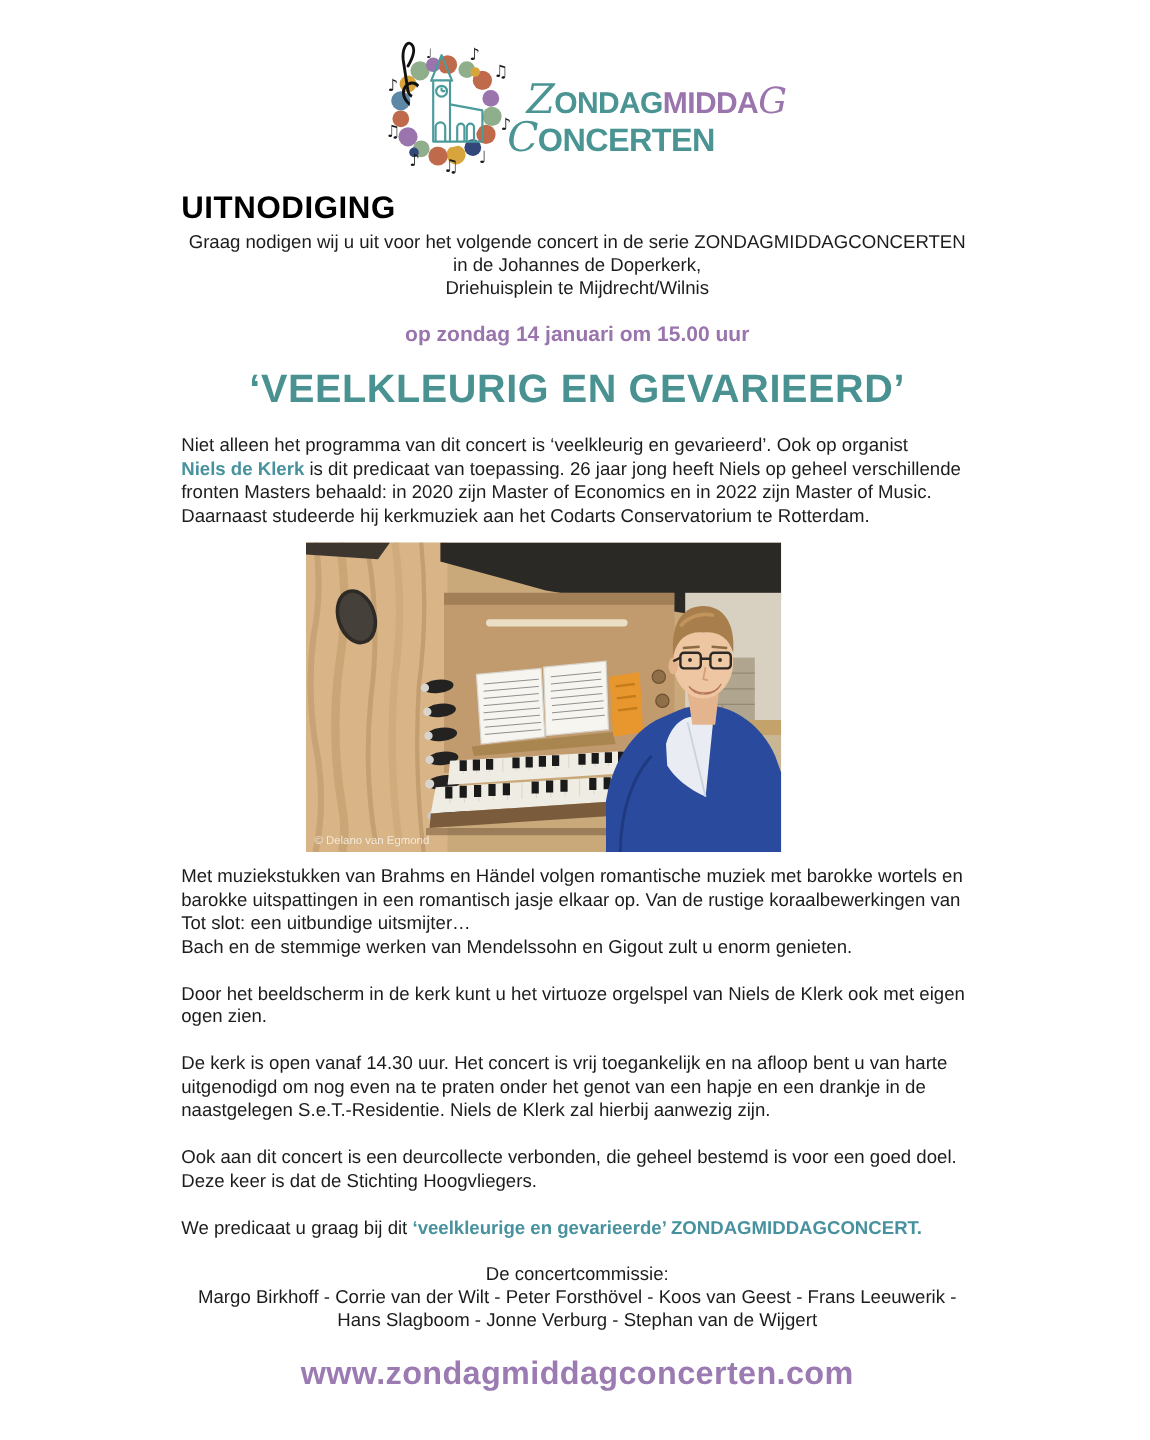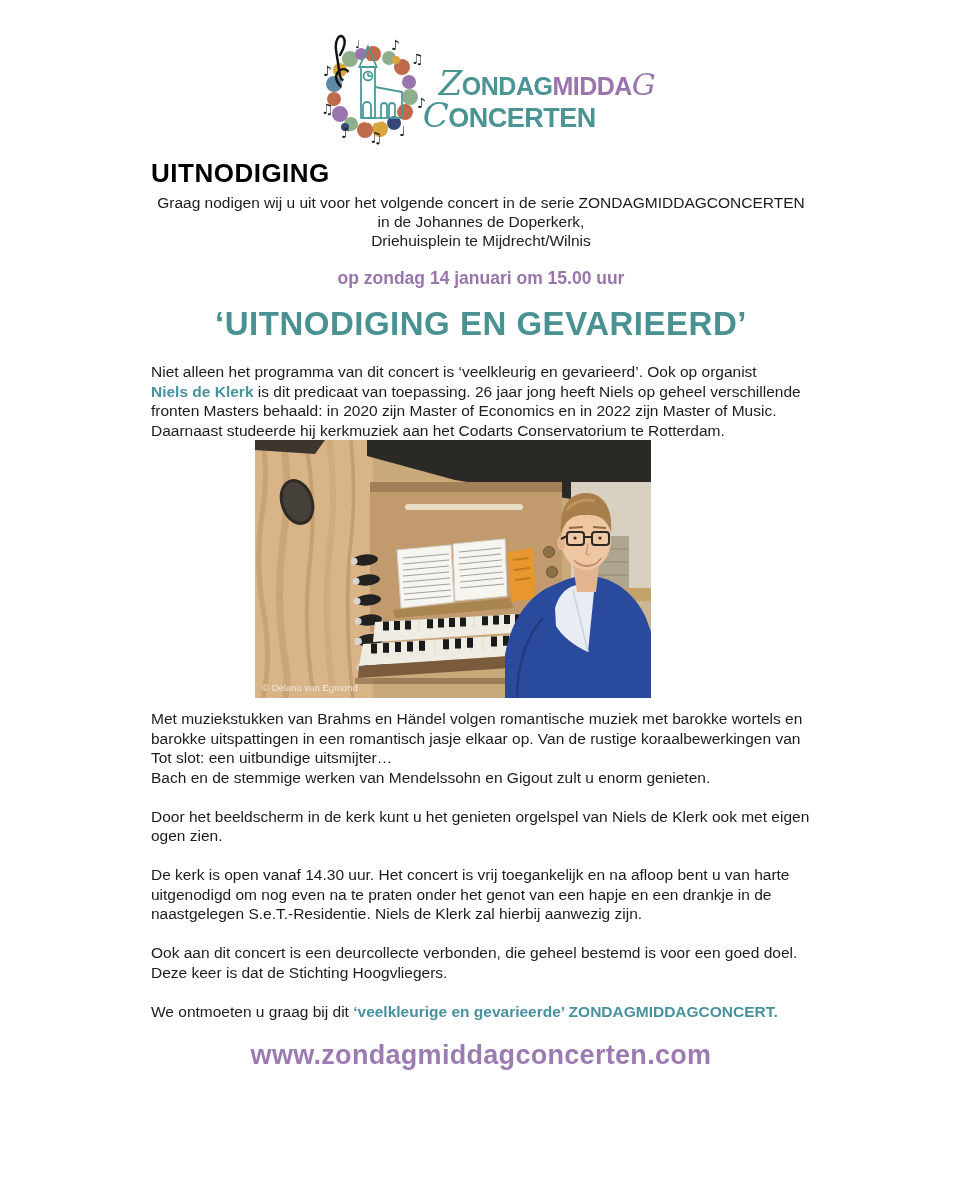--- a/index.html
+++ b/index.html
@@ -24,21 +24,21 @@
   .h1{margin-top:12px;font-size:26px;font-weight:bold;color:#000000;letter-spacing:0.5px;}
   .intro{margin-top:4px;text-align:center;font-size:15.5px;line-height:19px;}
   .date-line{margin-top:18px;text-align:center;font-size:17.5px;font-weight:bold;color:#9a74ad;}
   .h2{margin-top:16px;text-align:center;font-size:33px;font-weight:bold;color:#4a9292;letter-spacing:0.5px;}
   
   .par{font-size:15.5px;line-height:19.5px;}
   .par.gap{margin-top:19.5px;}
   .p1{margin-top:19px;}
   .accent-name{color:#47929e;font-weight:bold;}
   .closing-highlight{color:#47929e;font-weight:bold;}
-  .photo-wrap{margin-top:0;margin-left:104px;width:344px;height:258px;line-height:0;}
+  .photo-wrap{margin-top:12px;margin-left:104px;width:344px;height:258px;line-height:0;}
   .committee{margin-top:19.5px;text-align:center;font-size:15.5px;line-height:19px;}
   .website{margin-top:19px;text-align:center;font-size:27px;font-weight:bold;color:#9c7bb3;letter-spacing:0.3px;cursor:pointer;}
 </style>
 </head>
 <body>
 
 <div class="page">
 
   <div class="logo-row">
     <svg width="136" height="116" viewBox="0 0 136 116">
@@ -108,21 +108,21 @@
     <div class="h1">UITNODIGING</div>
 
     <div class="intro">
       <div class="line">Graag nodigen wij u uit voor het volgende concert in de serie ZONDAGMIDDAGCONCERTEN</div>
       <div class="line">in de Johannes de Doperkerk,</div>
       <div class="line">Driehuisplein te Mijdrecht/Wilnis</div>
     </div>
 
     <div class="date-line line">op zondag 14 januari om 15.00 uur</div>
 
-    <div class="h2 line">‘UITNODIGING EN GEVARIEERD’</div>
+    <div class="h2 line">‘VEELKLEURIG EN GEVARIEERD’</div>
 
     <div class="par p1">
       <div class="line">Niet alleen het programma van dit concert is ‘veelkleurig en gevarieerd’. Ook op organist</div>
       <div class="line"><span class="accent-name">Niels de Klerk</span><span> is dit predicaat van toepassing. 26 jaar jong heeft Niels op geheel verschillende</span></div>
       <div class="line">fronten Masters behaald: in 2020 zijn Master of Economics en in 2022 zijn Master of Music.</div>
       <div class="line">Daarnaast studeerde hij kerkmuziek aan het Codarts Conservatorium te Rotterdam.</div>
     </div>
 
     <div class="photo-wrap">
       <svg width="396" height="258" viewBox="0 0 396 258">
@@ -234,36 +234,41 @@
     </div>
 
     <div class="par" style="margin-top:11px;">
       <div class="line">Met muziekstukken van Brahms en Händel volgen romantische muziek met barokke wortels en</div>
       <div class="line">barokke uitspattingen in een romantisch jasje elkaar op. Van de rustige koraalbewerkingen van</div>
       <div class="line">Tot slot: een uitbundige uitsmijter…</div>
       <div class="line">Bach en de stemmige werken van Mendelssohn en Gigout zult u enorm genieten.</div>
     </div>
 
     <div class="par gap">
-      <div class="line">Door het beeldscherm in de kerk kunt u het genieten orgelspel van Niels de Klerk ook met eigen</div>
+      <div class="line">Door het beeldscherm in de kerk kunt u het virtuoze orgelspel van Niels de Klerk ook met eigen</div>
       <div class="line">ogen zien.</div>
     </div>
 
     <div class="par gap">
       <div class="line">De kerk is open vanaf 14.30 uur. Het concert is vrij toegankelijk en na afloop bent u van harte</div>
       <div class="line">uitgenodigd om nog even na te praten onder het genot van een hapje en een drankje in de</div>
       <div class="line">naastgelegen S.e.T.-Residentie. Niels de Klerk zal hierbij aanwezig zijn.</div>
     </div>
 
     <div class="par gap">
       <div class="line">Ook aan dit concert is een deurcollecte verbonden, die geheel bestemd is voor een goed doel.</div>
       <div class="line">Deze keer is dat de Stichting Hoogvliegers.</div>
     </div>
 
     <div class="par gap line">
-      <span>We ontmoeten u graag bij dit </span><span class="closing-highlight">‘veelkleurige en gevarieerde’ ZONDAGMIDDAGCONCERT.</span>
-    </div>
-
+      <span>We predicaat u graag bij dit </span><span class="closing-highlight">‘veelkleurige en gevarieerde’ ZONDAGMIDDAGCONCERT.</span>
+    </div>
+
+    <div class="committee">
+      <div class="line">De concertcommissie:</div>
+      <div class="line">Margo Birkhoff - Corrie van der Wilt - Peter Forsthövel - Koos van Geest - Frans Leeuwerik -</div>
+      <div class="line">Hans Slagboom - Jonne Verburg - Stephan van de Wijgert</div>
+    </div>
 
     <div class="website line">www.zondagmiddagconcerten.com</div>
   </div>
 
 </div>
 
 </body></html>

